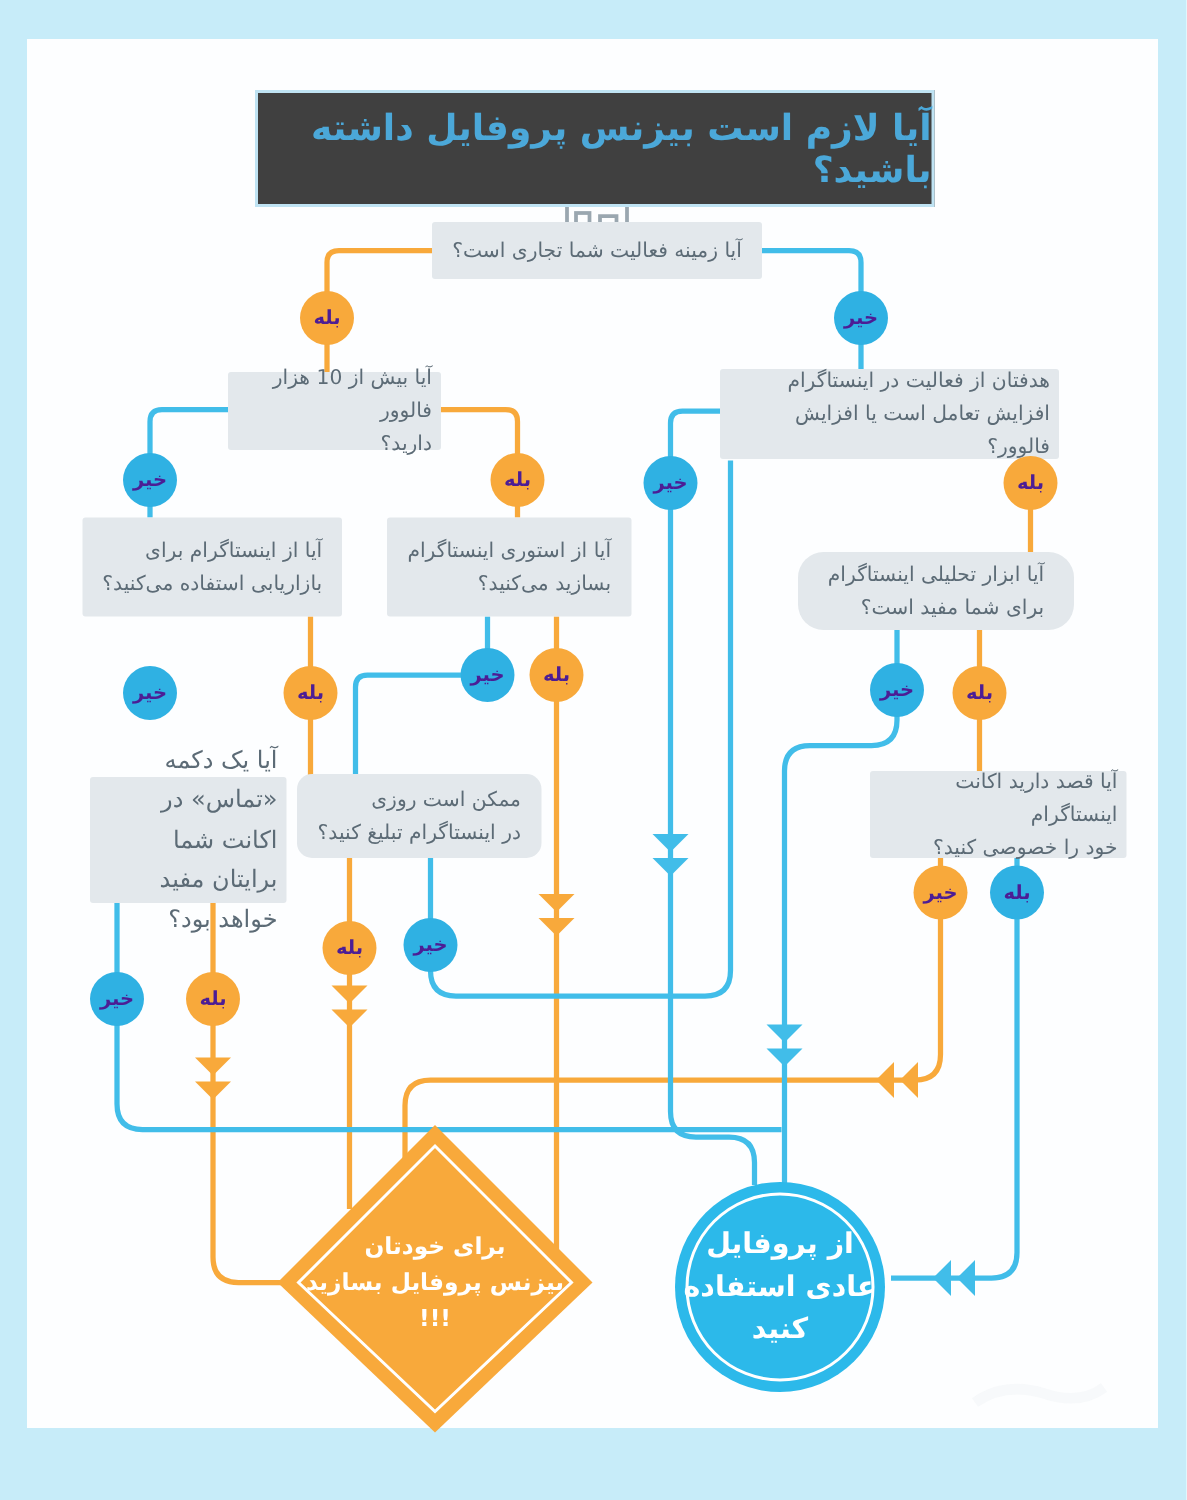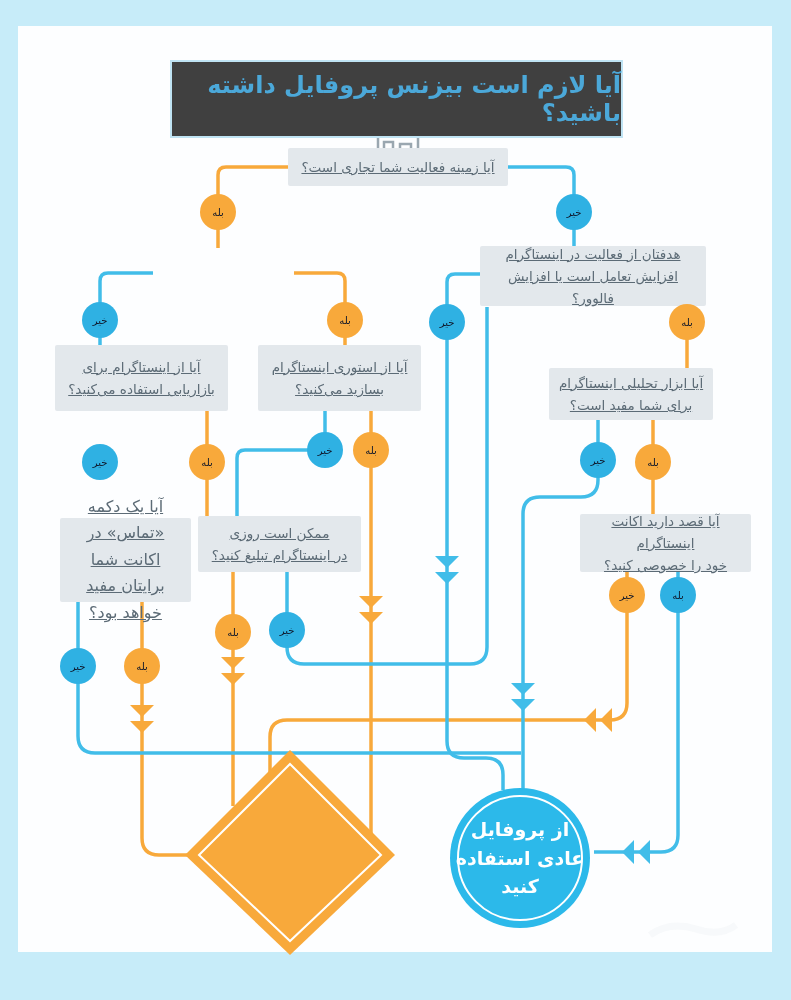--- a/index.html
+++ b/index.html
@@ -1,29 +1,29 @@
 <!DOCTYPE html>
 <html lang="fa"><head>
 <meta charset="utf-8">
 <style>
   html,body{margin:0;padding:0;}
   body{font-family:"DejaVu Sans",sans-serif;}
   #stage{position:relative;width:791px;height:1000px;background:#c7ecf9;overflow:hidden;}
   #panel{position:absolute;left:18px;top:26px;width:754px;height:926px;background:#fdfeff;}
   #wires{position:absolute;left:0;top:0;width:791px;height:1000px;z-index:1;}
   .qbox{position:absolute;z-index:2;background:#e3e8ec;color:#5c6b76;
-        font-size:13.5px;line-height:1.65;text-align:center;direction:rtl;
+        font-size:13.5px;line-height:1.65;text-align:right;direction:rtl;
         white-space:pre-line;display:flex;align-items:center;justify-content:center;
-        border-radius:2px;padding:4px 6px;box-sizing:border-box;text-decoration:underline;}
+        border-radius:2px;padding:4px 6px;box-sizing:border-box;}
   .titlebox{position:absolute;left:170px;top:28px;width:453px;height:78px;z-index:3;
         background:#404040;border:2px solid #bfe3f3;box-sizing:border-box;
         display:flex;align-items:center;justify-content:center;direction:rtl;
         color:#4ba8d9;font-size:24px;font-weight:bold;margin-top:32px;}
   .badge{position:absolute;z-index:3;width:36px;height:36px;border-radius:50%;
-        color:#0f172a;font-size:10px;font-weight:normal;direction:rtl;
+        color:#4c1d95;font-size:13px;font-weight:bold;direction:rtl;
         display:flex;align-items:center;justify-content:center;}
   .badge.orange{background:#f8a93b;}
   .badge.blue{background:#2fb1e3;}
   .endtext{position:absolute;z-index:3;color:#ffffff;font-weight:bold;text-align:center;
         direction:rtl;white-space:pre-line;display:flex;align-items:center;justify-content:center;}
   #end-business-label{left:200px;top:795px;width:180px;height:120px;font-size:15.5px;line-height:1.55;}
   #end-normal-label{left:440px;top:798px;width:160px;height:120px;font-size:19px;line-height:1.5;}
   #watermark{position:absolute;left:638px;top:912px;width:112px;height:42px;z-index:2;opacity:.18;}
 </style>
 </head>
@@ -90,36 +90,41 @@
     </g>
 
     <g id="watermark">
       <path d="M650 935 q20 -14 46 -6 q24 8 40 -4" stroke="#b9c6cd" stroke-width="7" fill="none" opacity="0.5"></path>
     </g>
   </svg>
 
   <div class="titlebox">آیا لازم است بیزنس پروفایل داشته باشید؟</div>
 
   <div class="qbox" style="left:288px;top:148px;width:220px;height:38px;">آیا زمینه فعالیت شما تجاری است؟</div>
+  <div class="qbox" style="left:152px;top:248px;width:142px;height:52px;">آیا بیش از 10 هزار فالوور
+دارید؟</div>
   <div class="qbox" style="left:55px;top:345px;width:173px;height:66px;">آیا از اینستاگرام برای
 بازاریابی استفاده می‌کنید؟</div>
   <div class="qbox" style="left:480px;top:246px;width:226px;height:60px;">هدفتان از فعالیت در اینستاگرام
 افزایش تعامل است یا افزایش فالوور؟</div>
   <div class="qbox" style="left:258px;top:345px;width:163px;height:66px;">آیا از استوری اینستاگرام
 بسازید می‌کنید؟</div>
-  <div class="qbox" style="left:549px;top:368px;width:164px;height:52px;">آیا ابزار تحلیلی اینستاگرام
+  <div class="qbox" style="left:532px;top:368px;width:184px;height:52px;border-radius:17px;">آیا ابزار تحلیلی اینستاگرام
 برای شما مفید است؟</div>
   <div class="qbox" style="left:555px;top:514px;width:171px;height:58px;margin-left:25px;">آیا قصد دارید اکانت اینستاگرام
 خود را خصوصی کنید؟</div>
   <div class="qbox" style="left:60px;top:518px;width:131px;height:84px;font-size:16px;">آیا یک دکمه «تماس» در
 اکانت شما
 برایتان مفید خواهد بود؟</div>
-  <div class="qbox" style="left:198px;top:516px;width:163px;height:56px;">ممکن است روزی
+  <div class="qbox" style="left:198px;top:516px;width:163px;height:56px;border-radius:10px;">ممکن است روزی
 در اینستاگرام تبلیغ کنید؟</div>
 
+  <div class="endtext" id="end-business-label">برای خودتان
+بیزنس پروفایل بسازید
+!!!</div>
   <div class="endtext" id="end-normal-label">از پروفایل
 عادی استفاده
 کنید</div>
 
   <div id="badge-layer">
       <div class="badge orange" style="left: 200px; top: 194px;">بله</div>
       <div class="badge blue" style="left: 556px; top: 194px;">خیر</div>
       <div class="badge blue" style="left: 82px; top: 302px;">خیر</div>
       <div class="badge orange" style="left: 327px; top: 302px;">بله</div>
       <div class="badge blue" style="left: 429px; top: 304px;">خیر</div>

